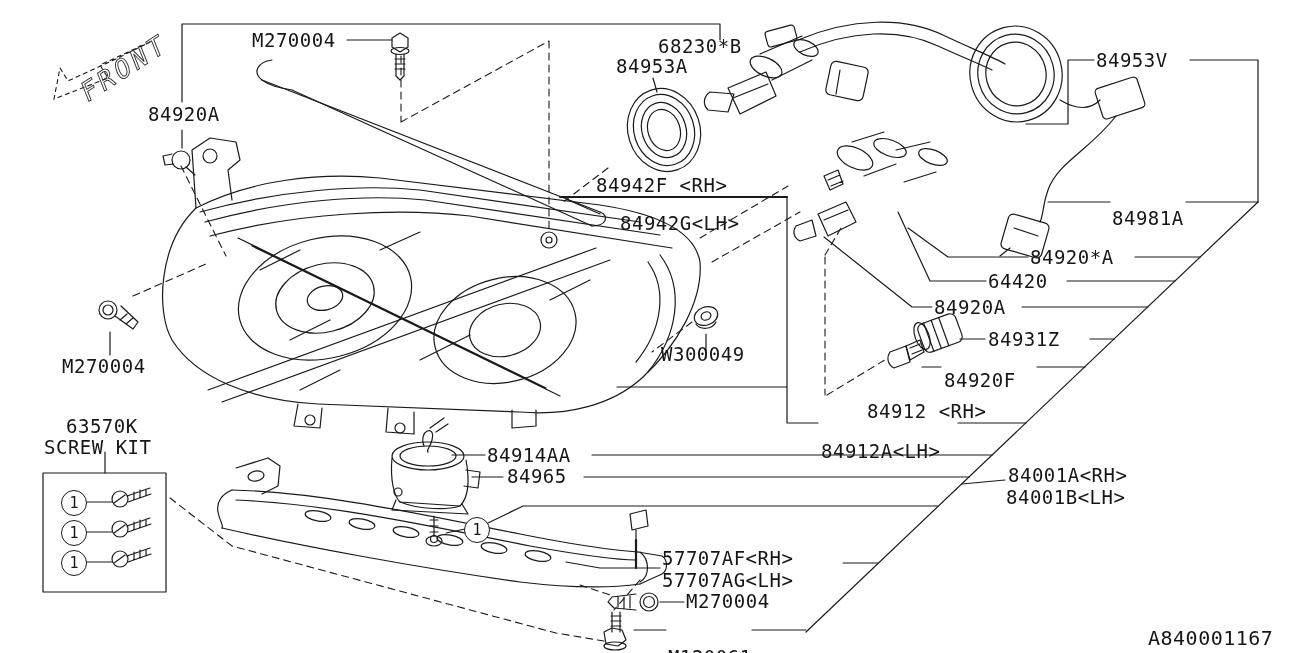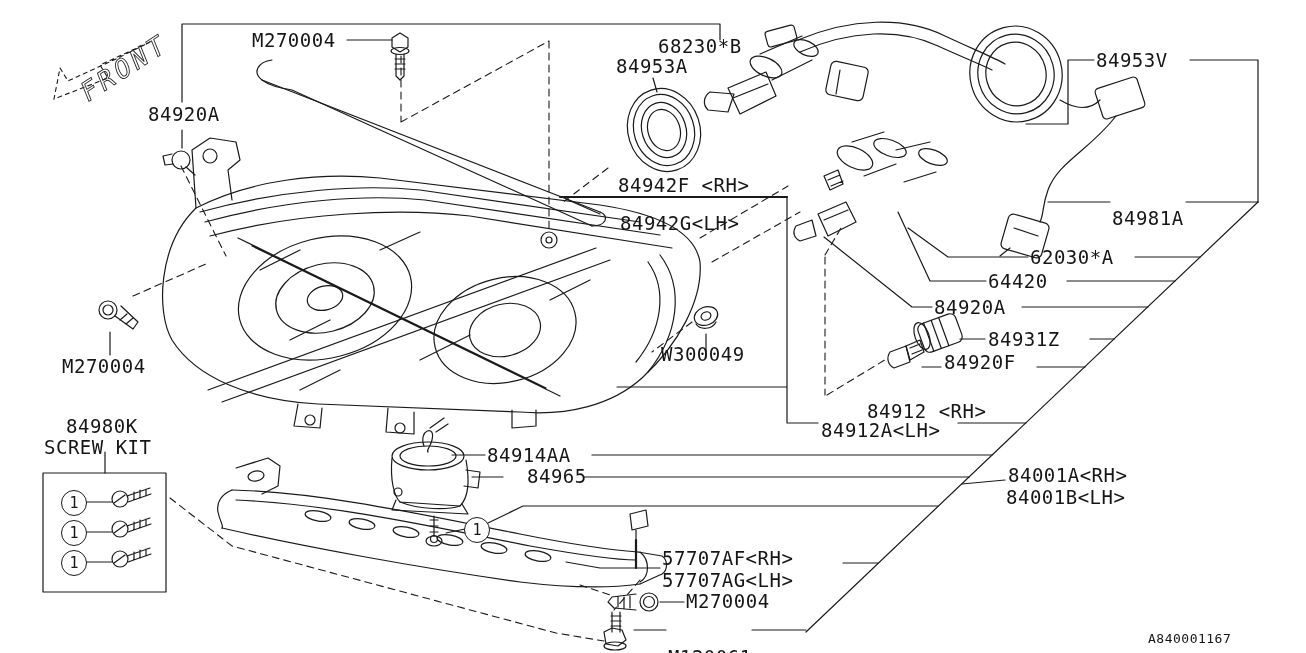--- a/index.html
+++ b/index.html
@@ -2,21 +2,21 @@
 <html><head>
 <meta charset="utf-8">
 <style>
   html,body{margin:0;padding:0;background:#fff;}
   .stage{position:relative;width:1306px;height:653px;background:#ffffff;overflow:hidden;
          font-family:"DejaVu Sans Mono",monospace;}
   svg{position:absolute;left:0;top:0;}
   svg *{vector-effect:non-scaling-stroke;}
   .lbl{position:absolute;font:19px/21px "DejaVu Sans Mono",monospace;color:#161616;
        letter-spacing:.5px;white-space:pre;}
-  .small{font-size:13px;}
+  .small{font-size:20px;}
   .badge{position:absolute;width:24px;height:24px;border:1.5px solid #1a1a1a;border-radius:50%;
          display:flex;align-items:center;justify-content:center;
          font:15px "DejaVu Sans Mono",monospace;color:#161616;background:#fff;}
   .front-text{font:italic 26px "DejaVu Sans Mono",monospace;letter-spacing:4px;
               fill:none;stroke:#2a2a2a;stroke-width:0.9px;}
   .ln,.art{fill:none;stroke:#1a1a1a;stroke-width:1.2;stroke-linecap:round;stroke-linejoin:round;}
   .th2{stroke-width:2.2;}
   .dash{fill:none;stroke:#1a1a1a;stroke-width:1.1;stroke-dasharray:7 5;stroke-linecap:round;}
   .dash2{stroke-dasharray:4 4;}
 </style>
@@ -245,36 +245,36 @@
     <path d="M660,602 H684"></path>
     <path d="M634,630 H666 M752,630 H806"></path>
   </g>
 </svg>
 
 <div class="lbl" style="left:252px;top:30px">M270004</div>
 <div class="lbl" style="left:148px;top:104px">84920A</div>
 <div class="lbl" style="left:616px;top:56px">84953A</div>
 <div class="lbl" style="left:658px;top:36px">68230*B</div>
 <div class="lbl" style="left:1096px;top:50px">84953V</div>
-<div class="lbl" style="left:618px;top:175px">84942F &lt;RH&gt;</div>
+<div class="lbl" style="left:596px;top:175px">84942F &lt;RH&gt;</div>
 <div class="lbl" style="left:620px;top:213px">84942G&lt;LH&gt;</div>
 <div class="lbl" style="left:1112px;top:208px">84981A</div>
-<div class="lbl" style="left:1030px;top:247px">62030*A</div>
+<div class="lbl" style="left:1030px;top:247px">84920*A</div>
 <div class="lbl" style="left:988px;top:271px">64420</div>
 <div class="lbl" style="left:934px;top:297px">84920A</div>
 <div class="lbl" style="left:988px;top:329px">84931Z</div>
-<div class="lbl" style="left:944px;top:352px">84920F</div>
+<div class="lbl" style="left:944px;top:370px">84920F</div>
 <div class="lbl" style="left:661px;top:344px">W300049</div>
 <div class="lbl" style="left:62px;top:356px">M270004</div>
 <div class="lbl" style="left:867px;top:401px">84912 &lt;RH&gt;</div>
-<div class="lbl" style="left:821px;top:420px">84912A&lt;LH&gt;</div>
-<div class="lbl" style="left:66px;top:416px">84980K</div>
+<div class="lbl" style="left:821px;top:441px">84912A&lt;LH&gt;</div>
+<div class="lbl" style="left:66px;top:416px">63570K</div>
 <div class="lbl" style="left:44px;top:437px">SCREW KIT</div>
 <div class="lbl" style="left:487px;top:445px">84914AA</div>
-<div class="lbl" style="left:527px;top:466px">84965</div>
+<div class="lbl" style="left:507px;top:466px">84965</div>
 <div class="lbl" style="left:1008px;top:465px">84001A&lt;RH&gt;</div>
 <div class="lbl" style="left:1006px;top:487px">84001B&lt;LH&gt;</div>
 <div class="lbl" style="left:662px;top:548px">57707AF&lt;RH&gt;</div>
 <div class="lbl" style="left:662px;top:570px">57707AG&lt;LH&gt;</div>
 <div class="lbl" style="left:686px;top:591px">M270004</div>
 <div class="lbl" style="left:668px;top:647px">M120061</div>
 <div class="lbl small" style="left:1148px;top:628px">A840001167</div>
 
 <div class="badge" style="left:61px;top:490px">1</div>
 <div class="badge" style="left:61px;top:520px">1</div>

